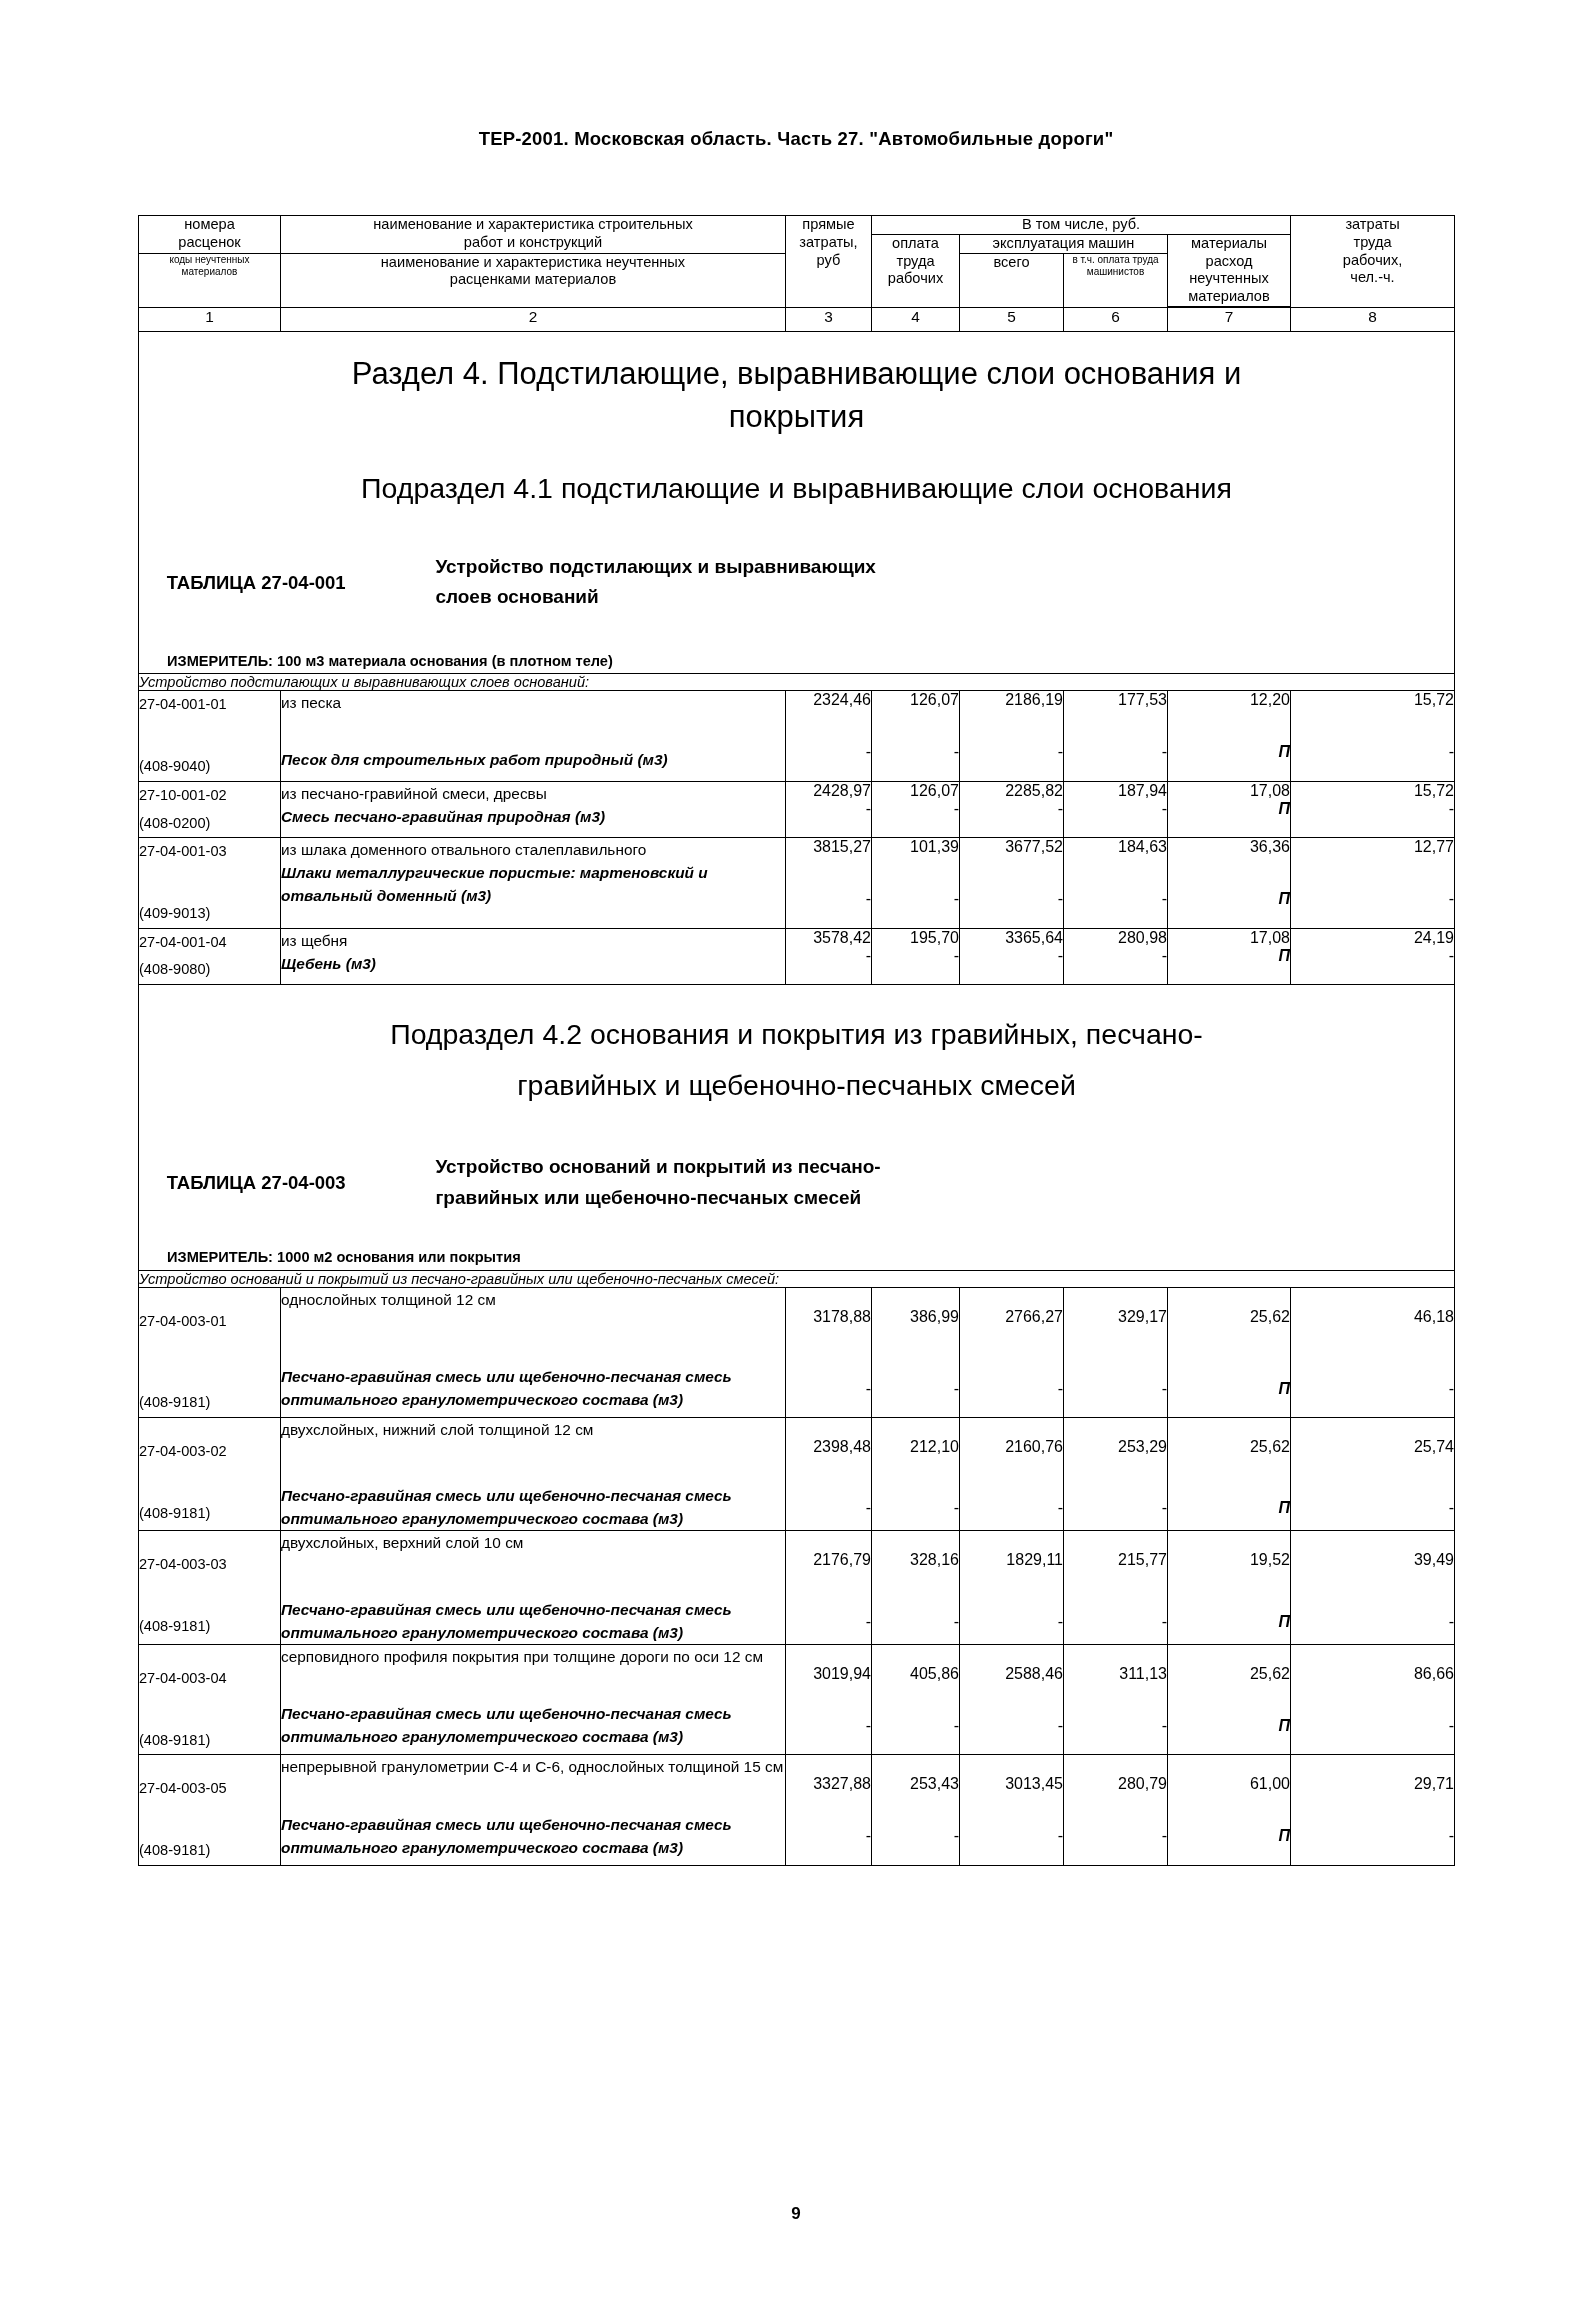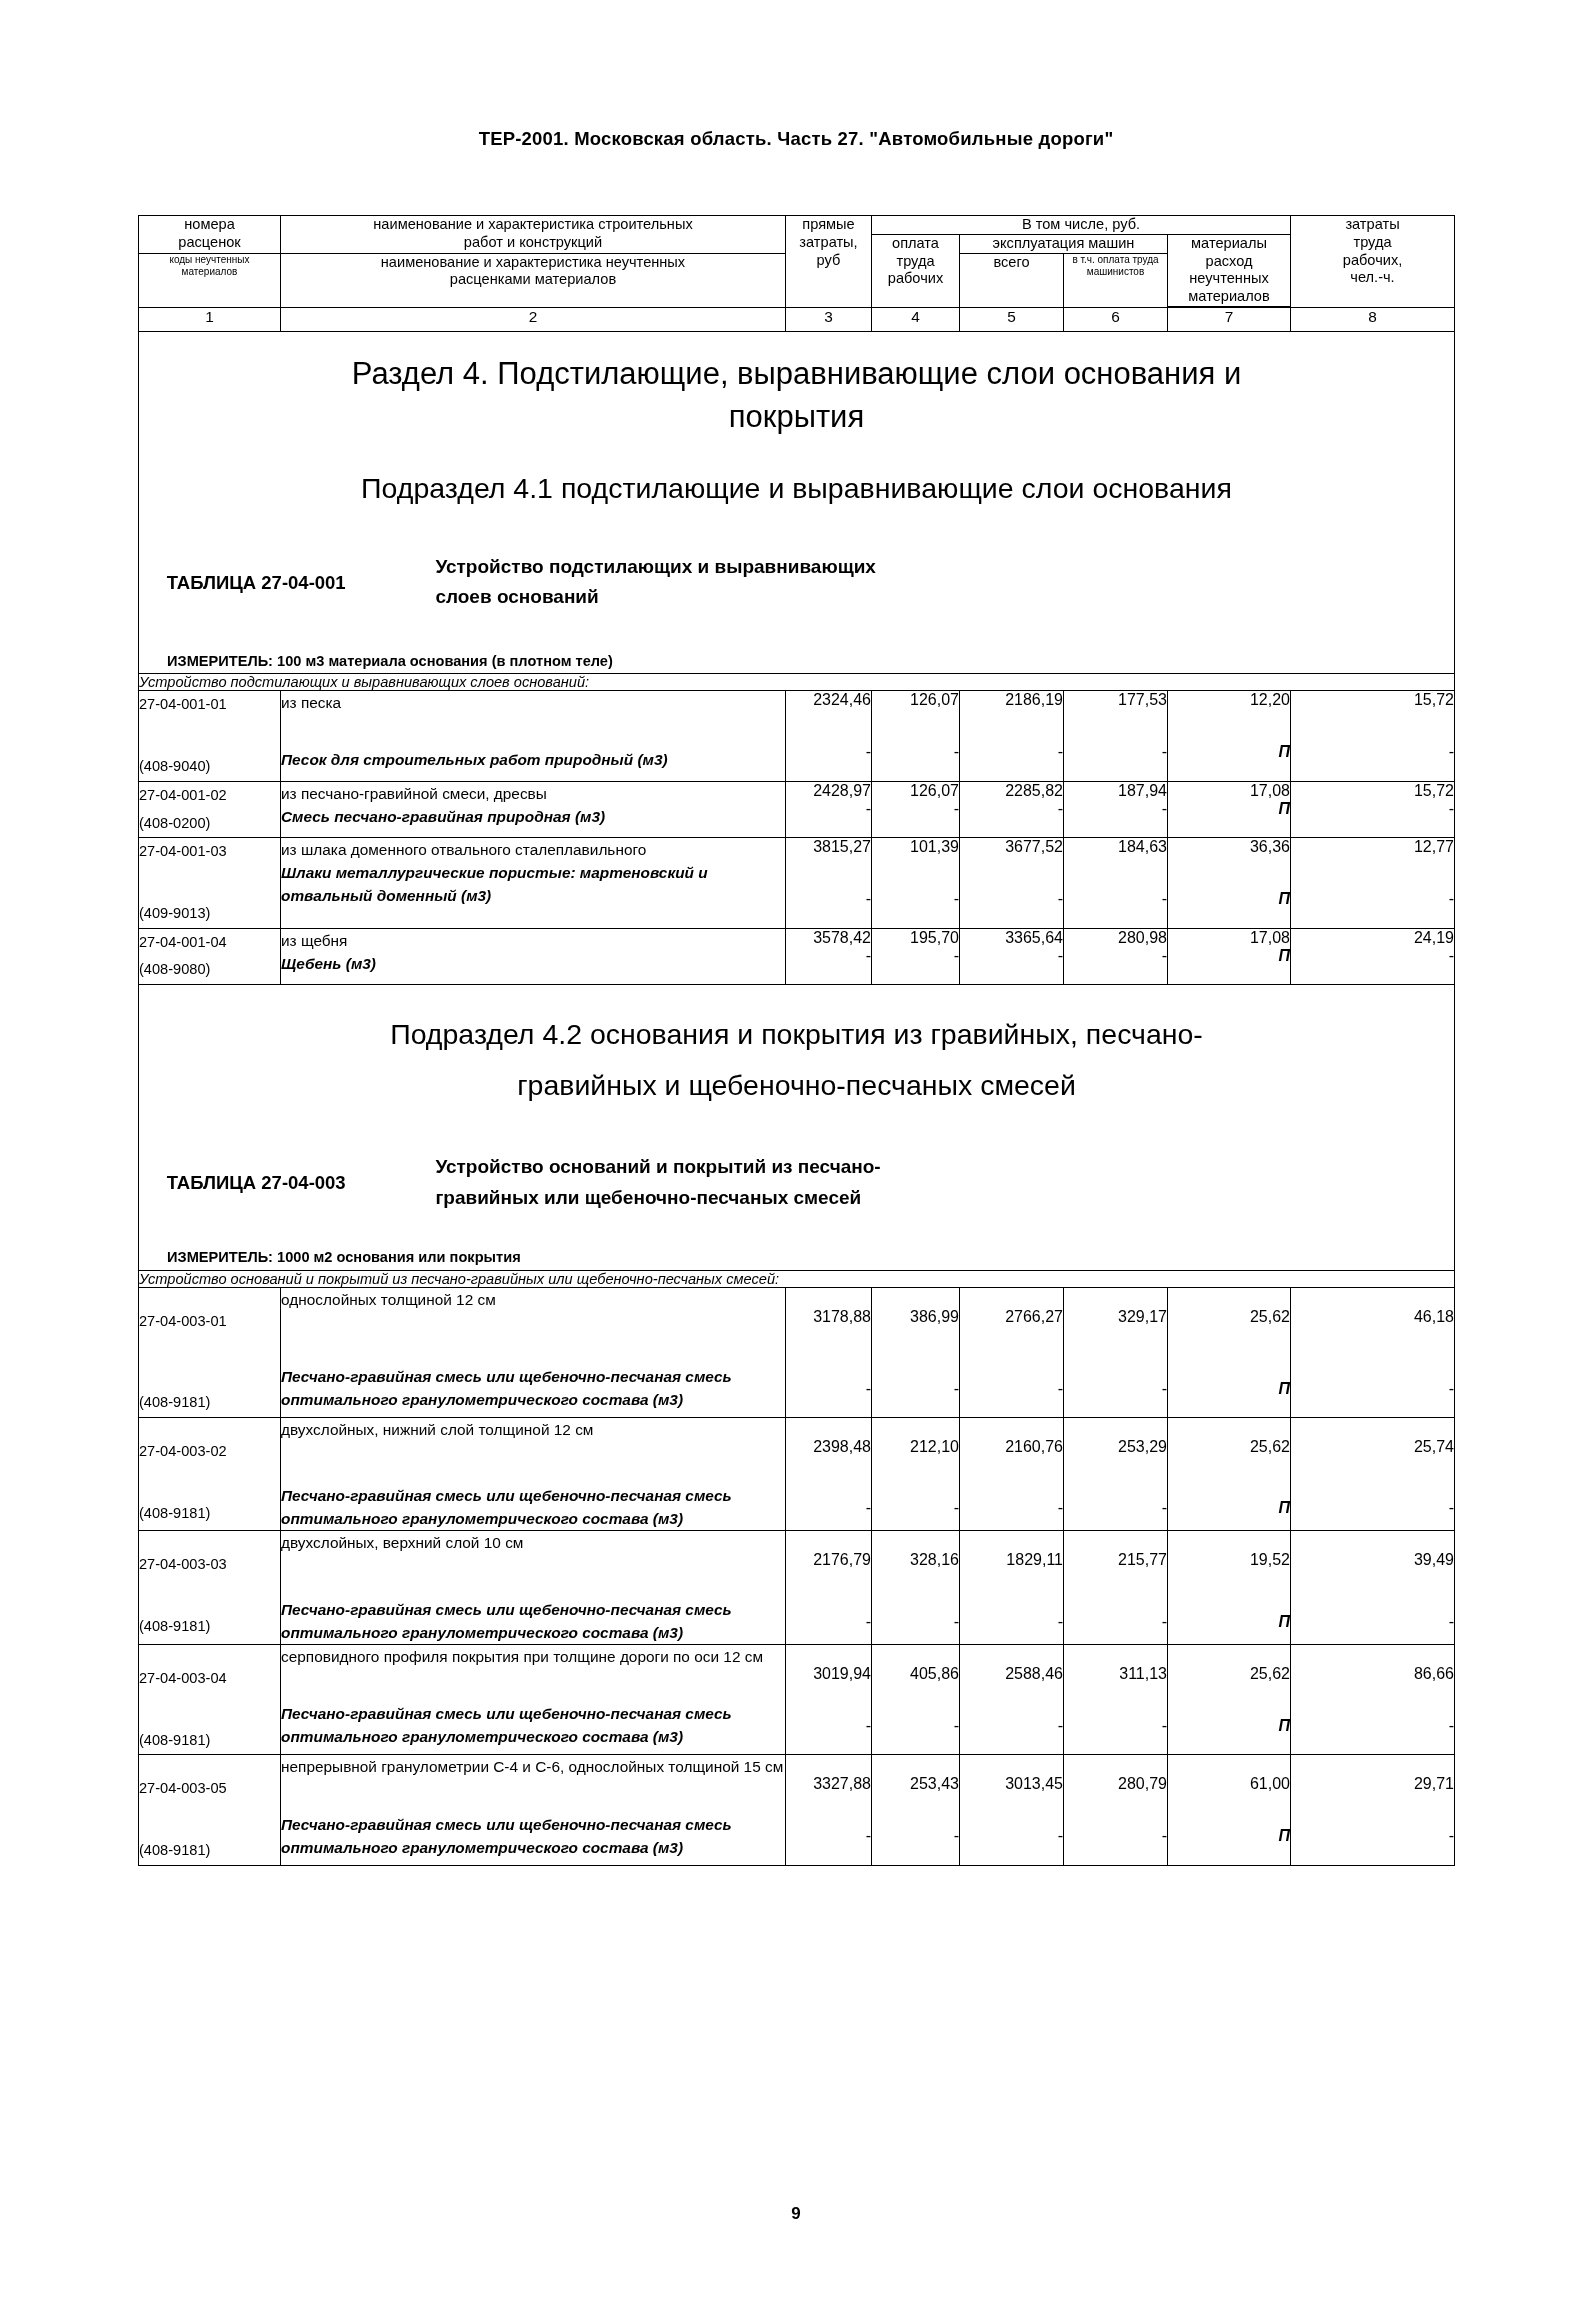--- a/index.html
+++ b/index.html
@@ -343,21 +343,21 @@
           </td>
           <td class="num">
             <span>15,72</span>
             <span class="spacer-lg"></span>
             <span class="dash">-</span>
           </td>
         </tr>
 
         <tr>
           <td class="code">
-            <span>27-04-001-02</span>
+            <span>27-10-001-02</span>
             <span class="c2">(408-0200)</span>
           </td>
           <td class="desc">
             <span>из песчано-гравийной смеси, дресвы</span>
             <span class="mat">Смесь песчано-гравийная природная (м3)</span>
           </td>
           <td class="num">
             <span>2428,97</span>
             <span class="dash">-</span>
           </td>

